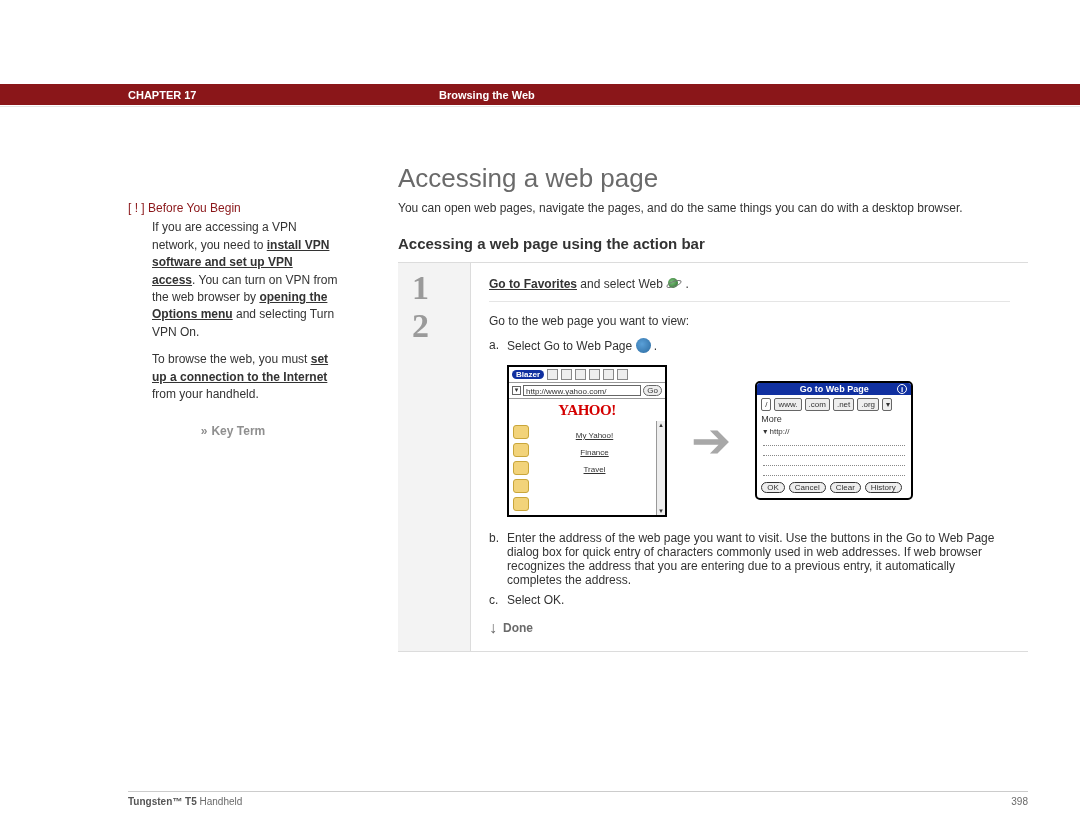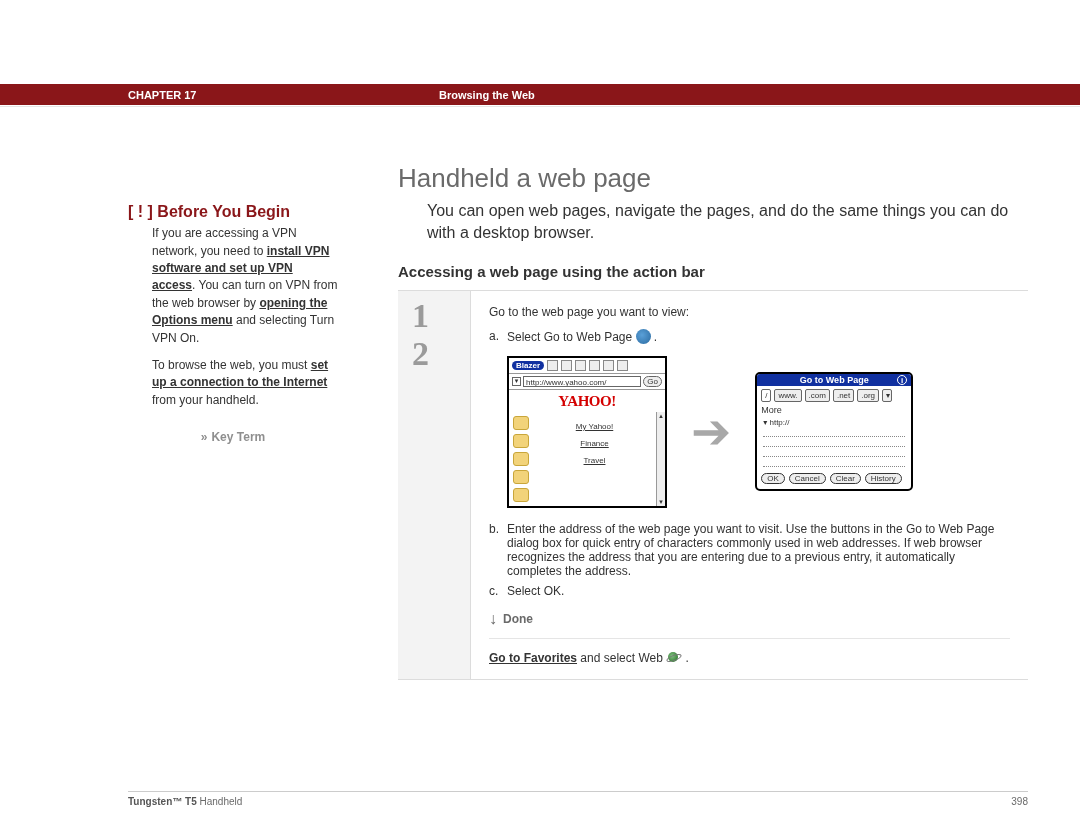--- a/index.html
+++ b/index.html
@@ -36,21 +36,21 @@
   }
 
   .sidebar {
     position: absolute;
     top: 200px;
     left: 128px;
     width: 210px;
     font-size: 12px;
     line-height: 1.45;
   }
-  .byb-heading { color: #8a1619; font-weight: bold; font-size: 16px; margin-bottom: 2px; }
+  .byb-heading { color: #8a1619; font-weight: normal; font-size: 12px; margin-bottom: 2px; }
   .sidebar p { margin-bottom: 10px; }
   .sidebar a, .link-bold { color: #333; font-weight: bold; text-decoration: underline; }
   .link-red { color: #8a1619; font-weight: bold; text-decoration: underline; }
   .sidebar .indent { padding-left: 24px; }
 
   .keyterm-hd {
     color: #8f8f8f; font-weight: bold; font-size: 12px;
     margin-top: 20px; margin-bottom: 2px; text-align: center;
   }
   .chevron { color: #8f8f8f; font-weight: bold; letter-spacing: -2px; margin-right: 6px;}
@@ -63,21 +63,21 @@
     top: 163px;
     left: 398px;
     width: 630px;
   }
   h1 {
     font-size: 26px;
     font-weight: normal;
     color: #6a6a6a;
     margin-bottom: 6px;
   }
-  .intro { font-size: 16px; line-height: 1.4; margin-bottom: 18px; margin-left: 29px; }
+  .intro { font-size: 12px; line-height: 1.4; margin-bottom: 18px; }
   h2 { font-size: 15px; font-weight: bold; color: #333; margin-bottom: 10px; }
 
   .step-box {
     border-top: 1px solid #dcdcdc;
     border-bottom: 1px solid #dcdcdc;
     background: #f3f3f3;
     display: flex;
   }
   .step-rail {
     width: 72px;
@@ -186,30 +186,35 @@
   <p class="indent">
     <span>To browse the web, you must </span><a href="#" class="link-bold">set up a connection to the Internet</a><span> from your handheld.</span>
   </p>
 
   <div class="keyterm-hd">
     <span class="chevron">»</span><span>Key Term</span>
   </div>
 </div>
 
 <div class="main">
-  <h1>Handheld a web page</h1>
+  <h1>Accessing a web page</h1>
   <p class="intro">You can open web pages, navigate the pages, and do the same things you can do with a desktop browser.</p>
   <h2>Accessing a web page using the action bar</h2>
 
   <div class="step-box">
     <div class="step-rail">
       <div class="step-num">1</div>
       <div class="step-num">2</div>
     </div>
     <div class="step-body">
+
+      <div class="step-sec">
+        <span class="bold">Go to Favorites</span><span> and select Web </span>
+        <span class="web-orbit"><span class="g"></span><span class="r"></span></span> .
+      </div>
 
       <div class="step-sec">
         <div>Go to the web page you want to view:</div>
 
         <div class="sub">
           <div class="sub-row">
             <span class="lbl">a.</span>
             <span class="txt"><span>Select Go to Web Page </span><span class="globe-icon"></span> .</span>
           </div>
         </div>
@@ -296,25 +301,20 @@
             <span class="txt">Select OK.</span>
           </div>
         </div>
 
         <div class="done-row">
           <span class="darr">↓</span>
           <span>Done</span>
         </div>
       </div>
 
-      <div class="step-sec">
-        <span class="bold">Go to Favorites</span><span> and select Web </span>
-        <span class="web-orbit"><span class="g"></span><span class="r"></span></span> .
-      </div>
-
     </div>
   </div>
 </div>
 
 <div class="footer">
   <span class="prod"><b>Tungsten™ T5</b><span> Handheld</span></span>
   <span>398</span>
 </div>
 
 </body></html>

